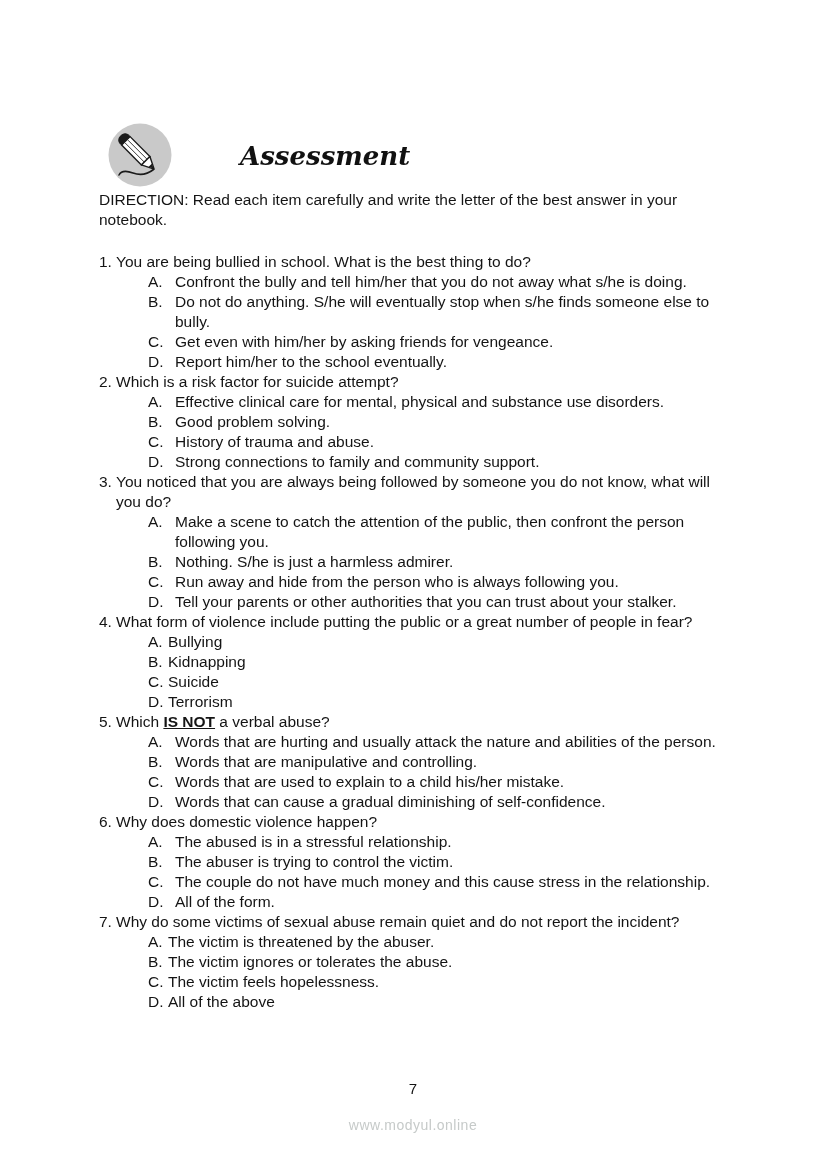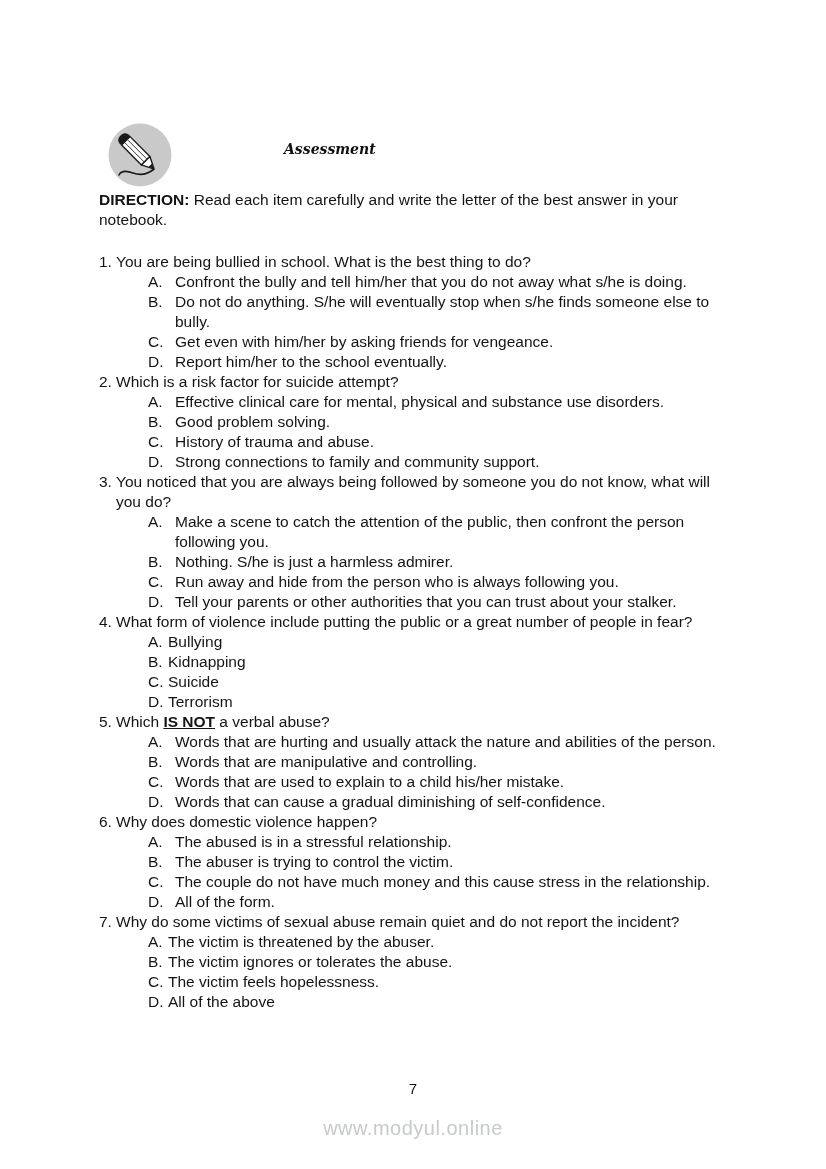--- a/index.html
+++ b/index.html
@@ -13,29 +13,29 @@
     overflow: hidden;
   }
   .page { position: absolute; inset: 0; }
 
   
   .icon-wrap { position: absolute; left: 108px; top: 123px; width: 64px; height: 64px; }
   .title {
     position: absolute; left: 240px; top: 141px;
     font-family: "DejaVu Serif", serif;
     font-weight: bold; font-style: italic;
-    font-size: 14px; color: #111; margin-left: 44px;
+    font-size: 26px; color: #111;
   }
 
   
   .direction {
     position: absolute; left: 99px; top: 190px; width: 628px;
     line-height: 20px;
   }
-  .direction b { font-weight: bold; }
+  .direction b { font-weight: normal; }
 
   
   .questions {
     position: absolute; left: 99px; top: 252px; width: 628px;
     line-height: 20px;
   }
   .q-line { display: flex; }
   .q-num { flex: 0 0 17px; }
   .q-body { flex: 1; }
   .options { padding-left: 49px; }
@@ -46,21 +46,21 @@
   .justify { text-align: justify; }
   .emph { font-weight: bold; text-decoration: underline; }
 
   
   .page-number {
     position: absolute; left: 0; top: 1080px; width: 826px;
     text-align: center; font-size: 15px;
   }
   .watermark {
     position: absolute; left: 0; top: 1117px; width: 826px;
-    text-align: center; font-size: 20px; color: #c6cac9;
+    text-align: center; font-size: 14px; color: #c6cac9;
     letter-spacing: 0.5px;
   }
 </style>
 </head>
 <body>
 
 <div class="page">
 
   <span class="icon-wrap">
     <svg viewBox="0 0 64 64" width="64" height="64">

